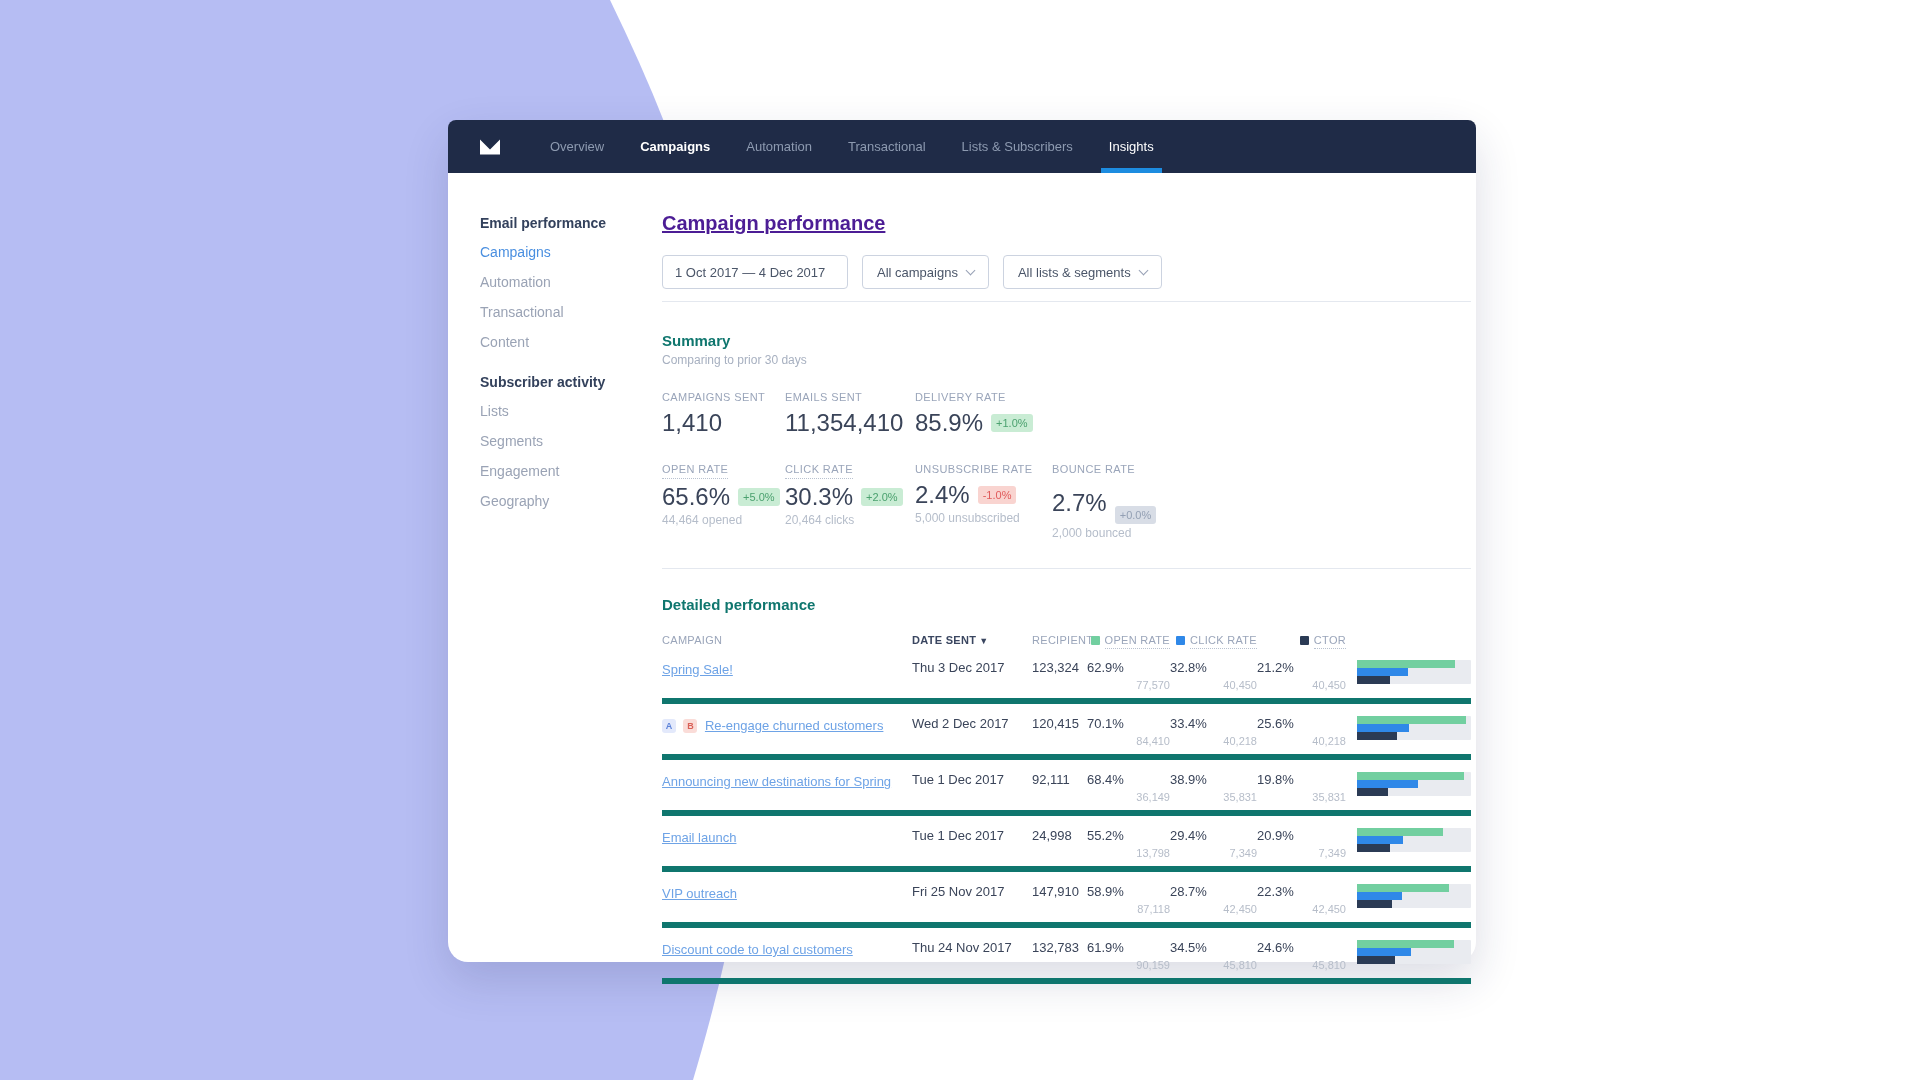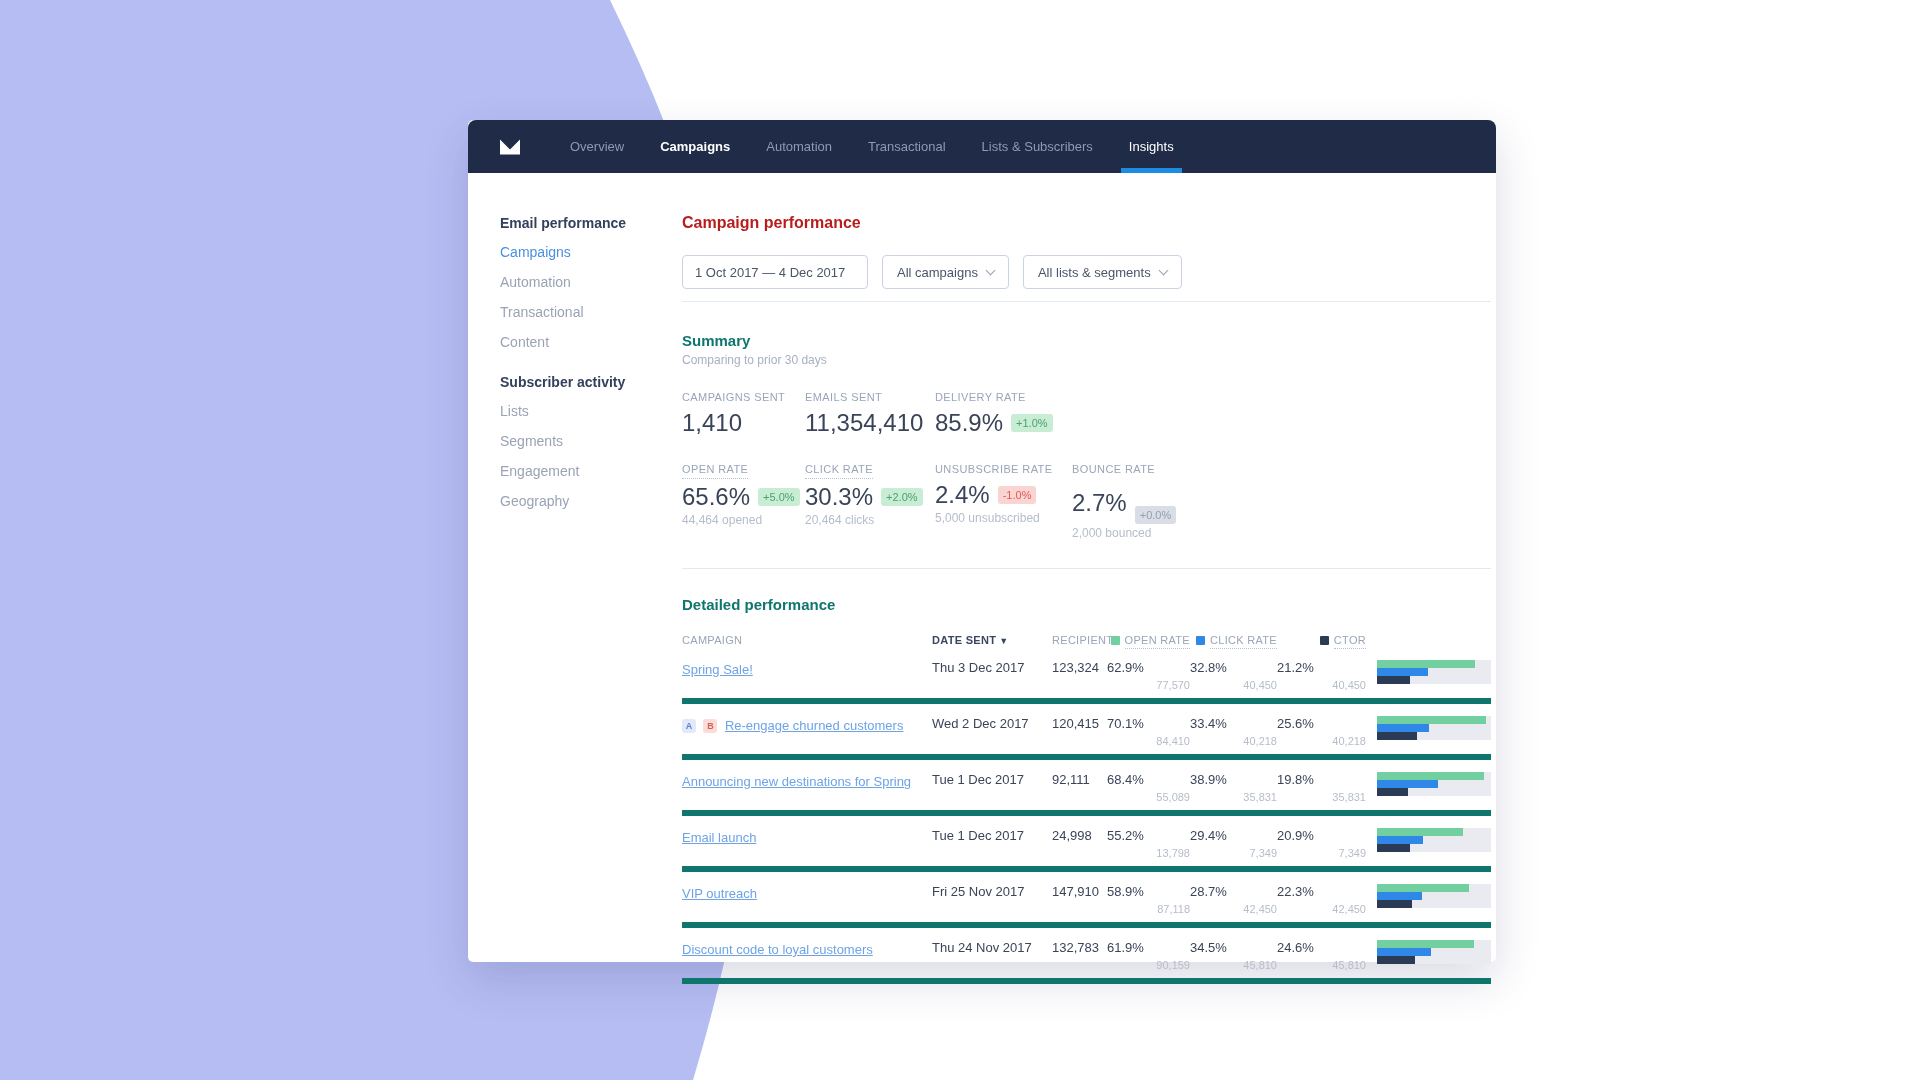--- a/index.html
+++ b/index.html
@@ -3,22 +3,22 @@
 <meta charset="utf-8">
 <style>
   * { margin:0; padding:0; box-sizing:border-box; }
   html,body { width:1920px; height:1080px; overflow:hidden; }
   body { font-family:"Liberation Sans","DejaVu Sans",sans-serif; background:#ffffff; position:relative; }
 
   
   .bg-shape { position:absolute; left:0; top:0; width:1920px; height:1080px; }
 
   
-  .card { position:absolute; left:468px; top:120px; width:1028px; height:842px;
-          background:#ffffff; border-radius:5px; box-shadow:0 18px 45px rgba(30,40,90,.16); }
+  .card { position:absolute; left:448px; top:120px; width:1028px; height:842px;
+          background:#ffffff; border-radius:20px; box-shadow:0 18px 45px rgba(30,40,90,.16); }
 
   
   .nav { height:53px; background:#1f2b47; border-radius:8px 8px 0 0; display:flex; align-items:center; padding:0 0 0 30px; }
   .logo { width:24px; height:20px; flex:0 0 auto; }
   .nav-items { display:flex; align-items:center; height:53px; margin-left:30px; }
   .nav-item { position:relative; height:53px; display:flex; align-items:center; padding:0 18px; font-size:13px; color:#8d9ab0; cursor:pointer; }
   .nav-item.is-bold { color:#ffffff; font-weight:bold; }
   .nav-item.is-active { color:#ffffff; }
   .nav-item.is-active .active-bar { position:absolute; left:10px; right:10px; bottom:0; height:5px; background:#1d8ce0; }
 
@@ -26,21 +26,21 @@
 
   
   .sidebar { width:214px; padding:42px 0 0 32px; flex:0 0 auto; }
   .side-heading { font-size:14px; font-weight:bold; color:#33415c; line-height:16px; margin-bottom:13px; }
   .side-heading.second { margin-top:24px; }
   .side-item { font-size:14px; color:#9aa3b5; line-height:16px; margin-bottom:14px; cursor:pointer; }
   .side-item.is-active { color:#4a8fe0; }
 
   
   .content { flex:1 1 auto; padding:36px 12px 0 0; }
-  .page-title { font-size:16px; line-height:28px; font-weight:bold; color:#b91c1c; }
+  .page-title { font-size:20px; line-height:28px; font-weight:bold; color:#4c1d95;text-decoration:underline; }
 
   .filters { display:flex; margin-top:18px; }
   .date-input { width:186px; height:34px; border:1px solid #ccd3e0; border-radius:4px; background:#fff;
                 font-size:13px; color:#4a5568; display:flex; align-items:center; padding-left:12px; cursor:text; }
   .select { height:34px; border:1px solid #ccd3e0; border-radius:4px; background:#fff; display:flex; align-items:center;
             justify-content:center; font-size:13px; color:#4a5568; padding:0 14px; cursor:pointer; }
   .select.campaigns { margin-left:14px; min-width:112px; }
   .select.lists { margin-left:14px; min-width:138px; }
   .chev { width:7px; height:7px; border-right:1.5px solid #97a1b5; border-bottom:1.5px solid #97a1b5;
           transform:rotate(45deg); margin:-4px 0 0 9px; }
@@ -285,21 +285,21 @@
           <div class="bar d" style="width: 35.072%;"></div>
         </div>
       </div>
 
       <div class="tgrid trow">
         <div><span class="link">Announcing new destinations for Spring</span></div>
         <div class="cell-main">Tue 1 Dec 2017</div>
         <div class="cell-main right">92,111</div>
         <div>
             <div class="cell-main right">68.4%</div>
-            <div class="cell-sub right">55,089</div>
+            <div class="cell-sub right">36,149</div>
           </div>
         <div>
             <div class="cell-main right">38.9%</div>
             <div class="cell-sub right">35,831</div>
           </div>
         <div>
             <div class="cell-main right">19.8%</div>
             <div class="cell-sub right">35,831</div>
           </div>
         <div class="bars">

